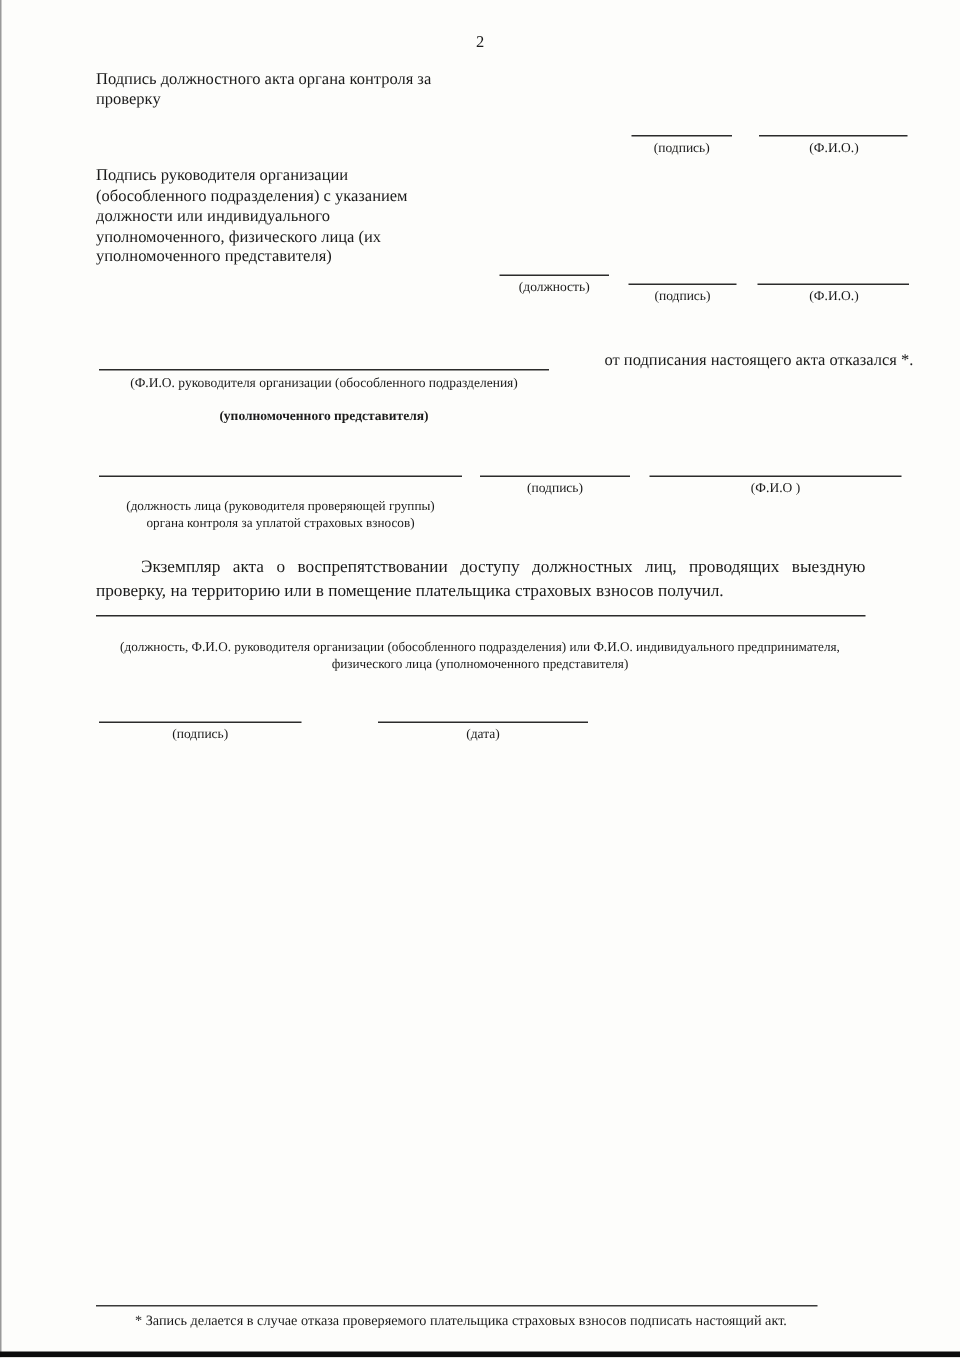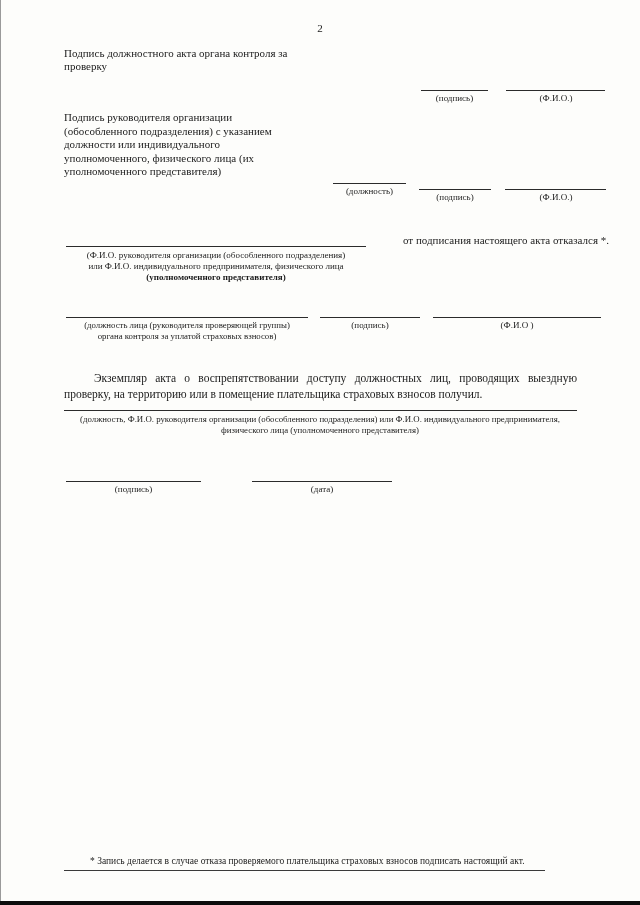--- a/index.html
+++ b/index.html
@@ -15,27 +15,27 @@
   }
   .abs { position:absolute; }
   .pageno {
     position:absolute; top:22px; left:0; width:100%;
     text-align:center; font-size:11px;
   }
   .body-text { font-size:11px; line-height:13px; }
   .body-text-2 { font-size:11px; line-height:13.6px; }
   .sig-line { position:absolute; height:0; border-bottom:1.2px solid #2b2b2b; }
   .cap { position:absolute; font-size:9px; line-height:10.5px; text-align:center; }
-  .cap-sm { position:absolute; font-size:8.8px; line-height:10.8px; text-align:center; }
+  .cap-sm { position:absolute; font-size:8.8px; line-height:10.8px; text-align:center;margin-top:12px; }
   .refusal-text { position:absolute; font-size:11px; line-height:13px;margin-left:30px; }
   .paragraph {
     position:absolute; font-size:11.5px; line-height:16px;
     text-align:justify; text-indent:30px;
   }
-  .footnote { position:absolute; font-size:9.5px; line-height:11px; text-indent:26px; }
+  .footnote { position:absolute; font-size:9.5px; line-height:11px; text-indent:26px;margin-top:20px; }
   .scan-bottom { position:absolute; left:0; top:901px; width:640px; height:4px; background:#0c0c0c; }
   .scan-left { position:absolute; left:0; top:0; width:1px; height:905px; background:#9a9a9a; }
 </style>
 </head>
 <body>
 
 <div class="page">
 
   <div class="pageno">2</div>
 
@@ -60,21 +60,20 @@
   <div class="sig-line" style="left:333px; top:183px; width:73px;"></div>
   <div class="cap" style="left:324px; top:186px; width:91px;">(должность)</div>
   <div class="sig-line" style="left:419px; top:189px; width:72px;"></div>
   <div class="cap" style="left:410px; top:192px; width:90px;">(подпись)</div>
   <div class="sig-line" style="left:505px; top:189px; width:101px;"></div>
   <div class="cap" style="left:507px; top:192px; width:98px;">(Ф.И.О.)</div>
 
   <div class="sig-line" style="left:66px; top:246px; width:300px;"></div>
   <div class="refusal-text" style="left:373px; top:234px;">от подписания настоящего акта отказался *.</div>
   <div class="cap" style="left:56px; top:250px; width:320px;">(Ф.И.О. руководителя организации (обособленного подразделения)</div>
-  <div class="cap" style="left:56px; top:261px; width:320px;">или Ф.И.О. индивидуального предпринимателя, физического лица</div>
   <div class="cap" style="left:56px; top:272px; width:320px;font-weight:bold;">(уполномоченного представителя)</div>
 
   <div class="sig-line" style="left:66px; top:317px; width:242px;"></div>
   <div class="sig-line" style="left:320px; top:317px; width:100px;"></div>
   <div class="sig-line" style="left:433px; top:317px; width:168px;"></div>
   <div class="cap-sm" style="left:66px; top:320px; width:242px;">(должность лица (руководителя проверяющей группы)</div>
   <div class="cap-sm" style="left:66px; top:331px; width:242px;">органа контроля за уплатой страховых взносов)</div>
   <div class="cap" style="left:320px; top:320px; width:100px;">(подпись)</div>
   <div class="cap" style="left:433px; top:320px; width:168px;">(Ф.И.О )</div>
 

